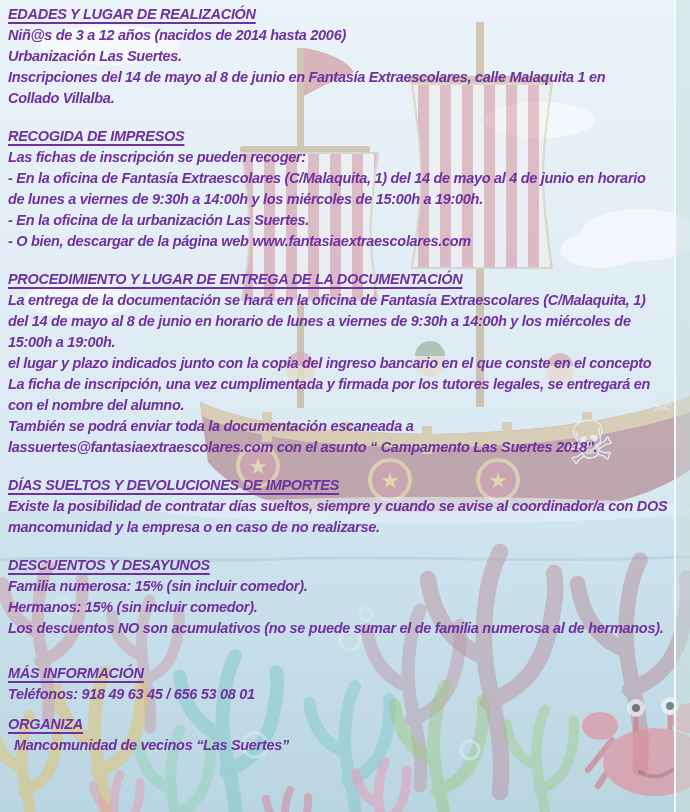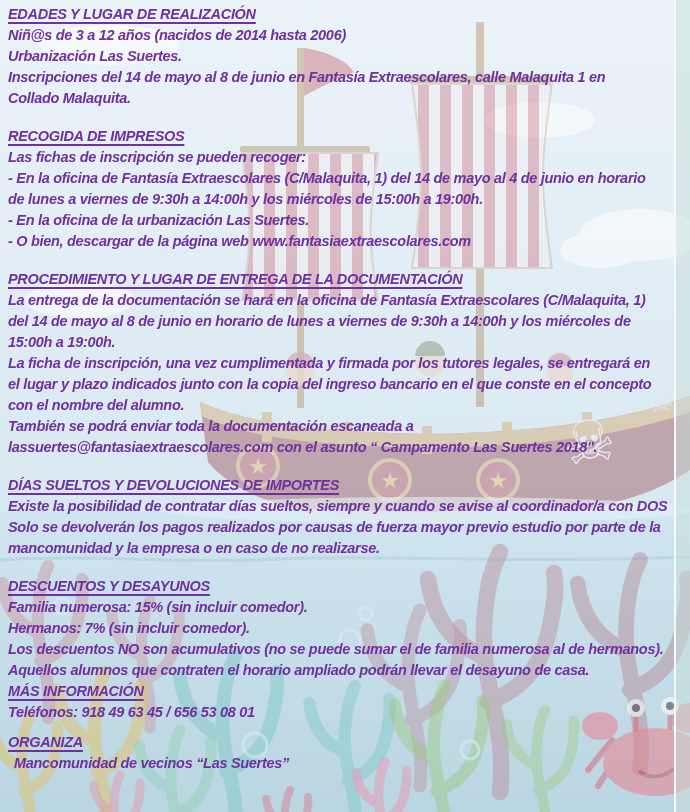--- a/index.html
+++ b/index.html
@@ -16,21 +16,21 @@
     position:absolute;inset:0;
     padding:4px 6px 10px 8px;
     z-index:2;
     color:#7030a0;
     font-weight:bold;font-style:italic;
     font-size:14.5px;line-height:21px;
     letter-spacing:-0.3px;
   }
   .section{margin:0;}
   .mt-std{margin-top:17px;font-style:italic;}
-  .mt-lg{}
+  .mt-lg{margin-top:24px;}
   .mt-sm{margin-top:9px;}
   .heading{
     text-decoration:underline;
     text-decoration-thickness:1.5px;
     text-underline-offset:3px;
     white-space:nowrap;
   }
   .line{white-space:nowrap;}
   .indent{padding-left:6px;}
 </style>
@@ -160,57 +160,55 @@
     </g>
   </svg>
 
   <div class="content">
 
     <div class="section">
       <div class="heading">EDADES Y LUGAR DE REALIZACIÓN</div>
       <div class="line">Niñ@s de 3 a 12 años (nacidos de 2014 hasta 2006)</div>
       <div class="line">Urbanización Las Suertes.</div>
       <div class="line">Inscripciones del 14 de mayo al 8 de junio en Fantasía Extraescolares, calle Malaquita 1 en</div>
-      <div class="line">Collado Malaquita.</div>
+      <div class="line">Collado Villalba.</div>
     </div>
 
     <div class="section mt-std">
       <div class="heading">RECOGIDA DE IMPRESOS</div>
       <div class="line">Las fichas de inscripción se pueden recoger:</div>
       <div class="line">- En la oficina de Fantasía Extraescolares (C/Malaquita, 1) del 14 de mayo al 4 de junio en horario</div>
       <div class="line">de lunes a viernes de 9:30h a 14:00h y los miércoles de 15:00h a 19:00h.</div>
       <div class="line">- En la oficina de la urbanización Las Suertes.</div>
       <div class="line">- O bien, descargar de la página web www.fantasiaextraescolares.com</div>
     </div>
 
     <div class="section mt-std">
       <div class="heading">PROCEDIMIENTO Y LUGAR DE ENTREGA DE LA DOCUMENTACIÓN</div>
       <div class="line">La entrega de la documentación se hará en la oficina de Fantasía Extraescolares (C/Malaquita, 1)</div>
       <div class="line">del 14 de mayo al 8 de junio en horario de lunes a viernes de 9:30h a 14:00h y los miércoles de</div>
       <div class="line">15:00h a 19:00h.</div>
+      <div class="line">el lugar y plazo indicados junto con la copia del ingreso bancario en el que conste en el concepto</div>
       <div class="line">La ficha de inscripción, una vez cumplimentada y firmada por los tutores legales, se entregará en</div>
-      <div class="line">el lugar y plazo indicados junto con la copia del ingreso bancario en el que conste en el concepto</div>
       <div class="line">con el nombre del alumno.</div>
       <div class="line">También se podrá enviar toda la documentación escaneada a</div>
       <div class="line">lassuertes@fantasiaextraescolares.com con el asunto “ Campamento Las Suertes 2018".</div>
     </div>
 
     <div class="section mt-std">
       <div class="heading">DÍAS SUELTOS Y DEVOLUCIONES DE IMPORTES</div>
       <div class="line">Existe la posibilidad de contratar días sueltos, siempre y cuando se avise al coordinador/a con DOS</div>
-      <div class="line">Solo se devolverán los pagos realizados por causas de fuerza mayor previo estudio por parte de la</div>
       <div class="line">mancomunidad y la empresa o en caso de no realizarse.</div>
     </div>
 
     <div class="section mt-std">
       <div class="heading">DESCUENTOS Y DESAYUNOS</div>
       <div class="line">Familia numerosa: 15% (sin incluir comedor).</div>
-      <div class="line">Hermanos: 7% (sin incluir comedor).</div>
+      <div class="line">Hermanos: 15% (sin incluir comedor).</div>
       <div class="line">Los descuentos NO son acumulativos (no se puede sumar el de familia numerosa al de hermanos).</div>
-      <div class="line">Aquellos alumnos que contraten el horario ampliado podrán llevar el desayuno de casa.</div>
     </div>
 
     <div class="section mt-lg">
       <div class="heading">MÁS INFORMACIÓN</div>
       <div class="line">Teléfonos: 918 49 63 45 / 656 53 08 01</div>
     </div>
 
     <div class="section mt-sm">
       <div class="heading">ORGANIZA</div>
       <div class="line indent">Mancomunidad de vecinos “Las Suertes”</div>

